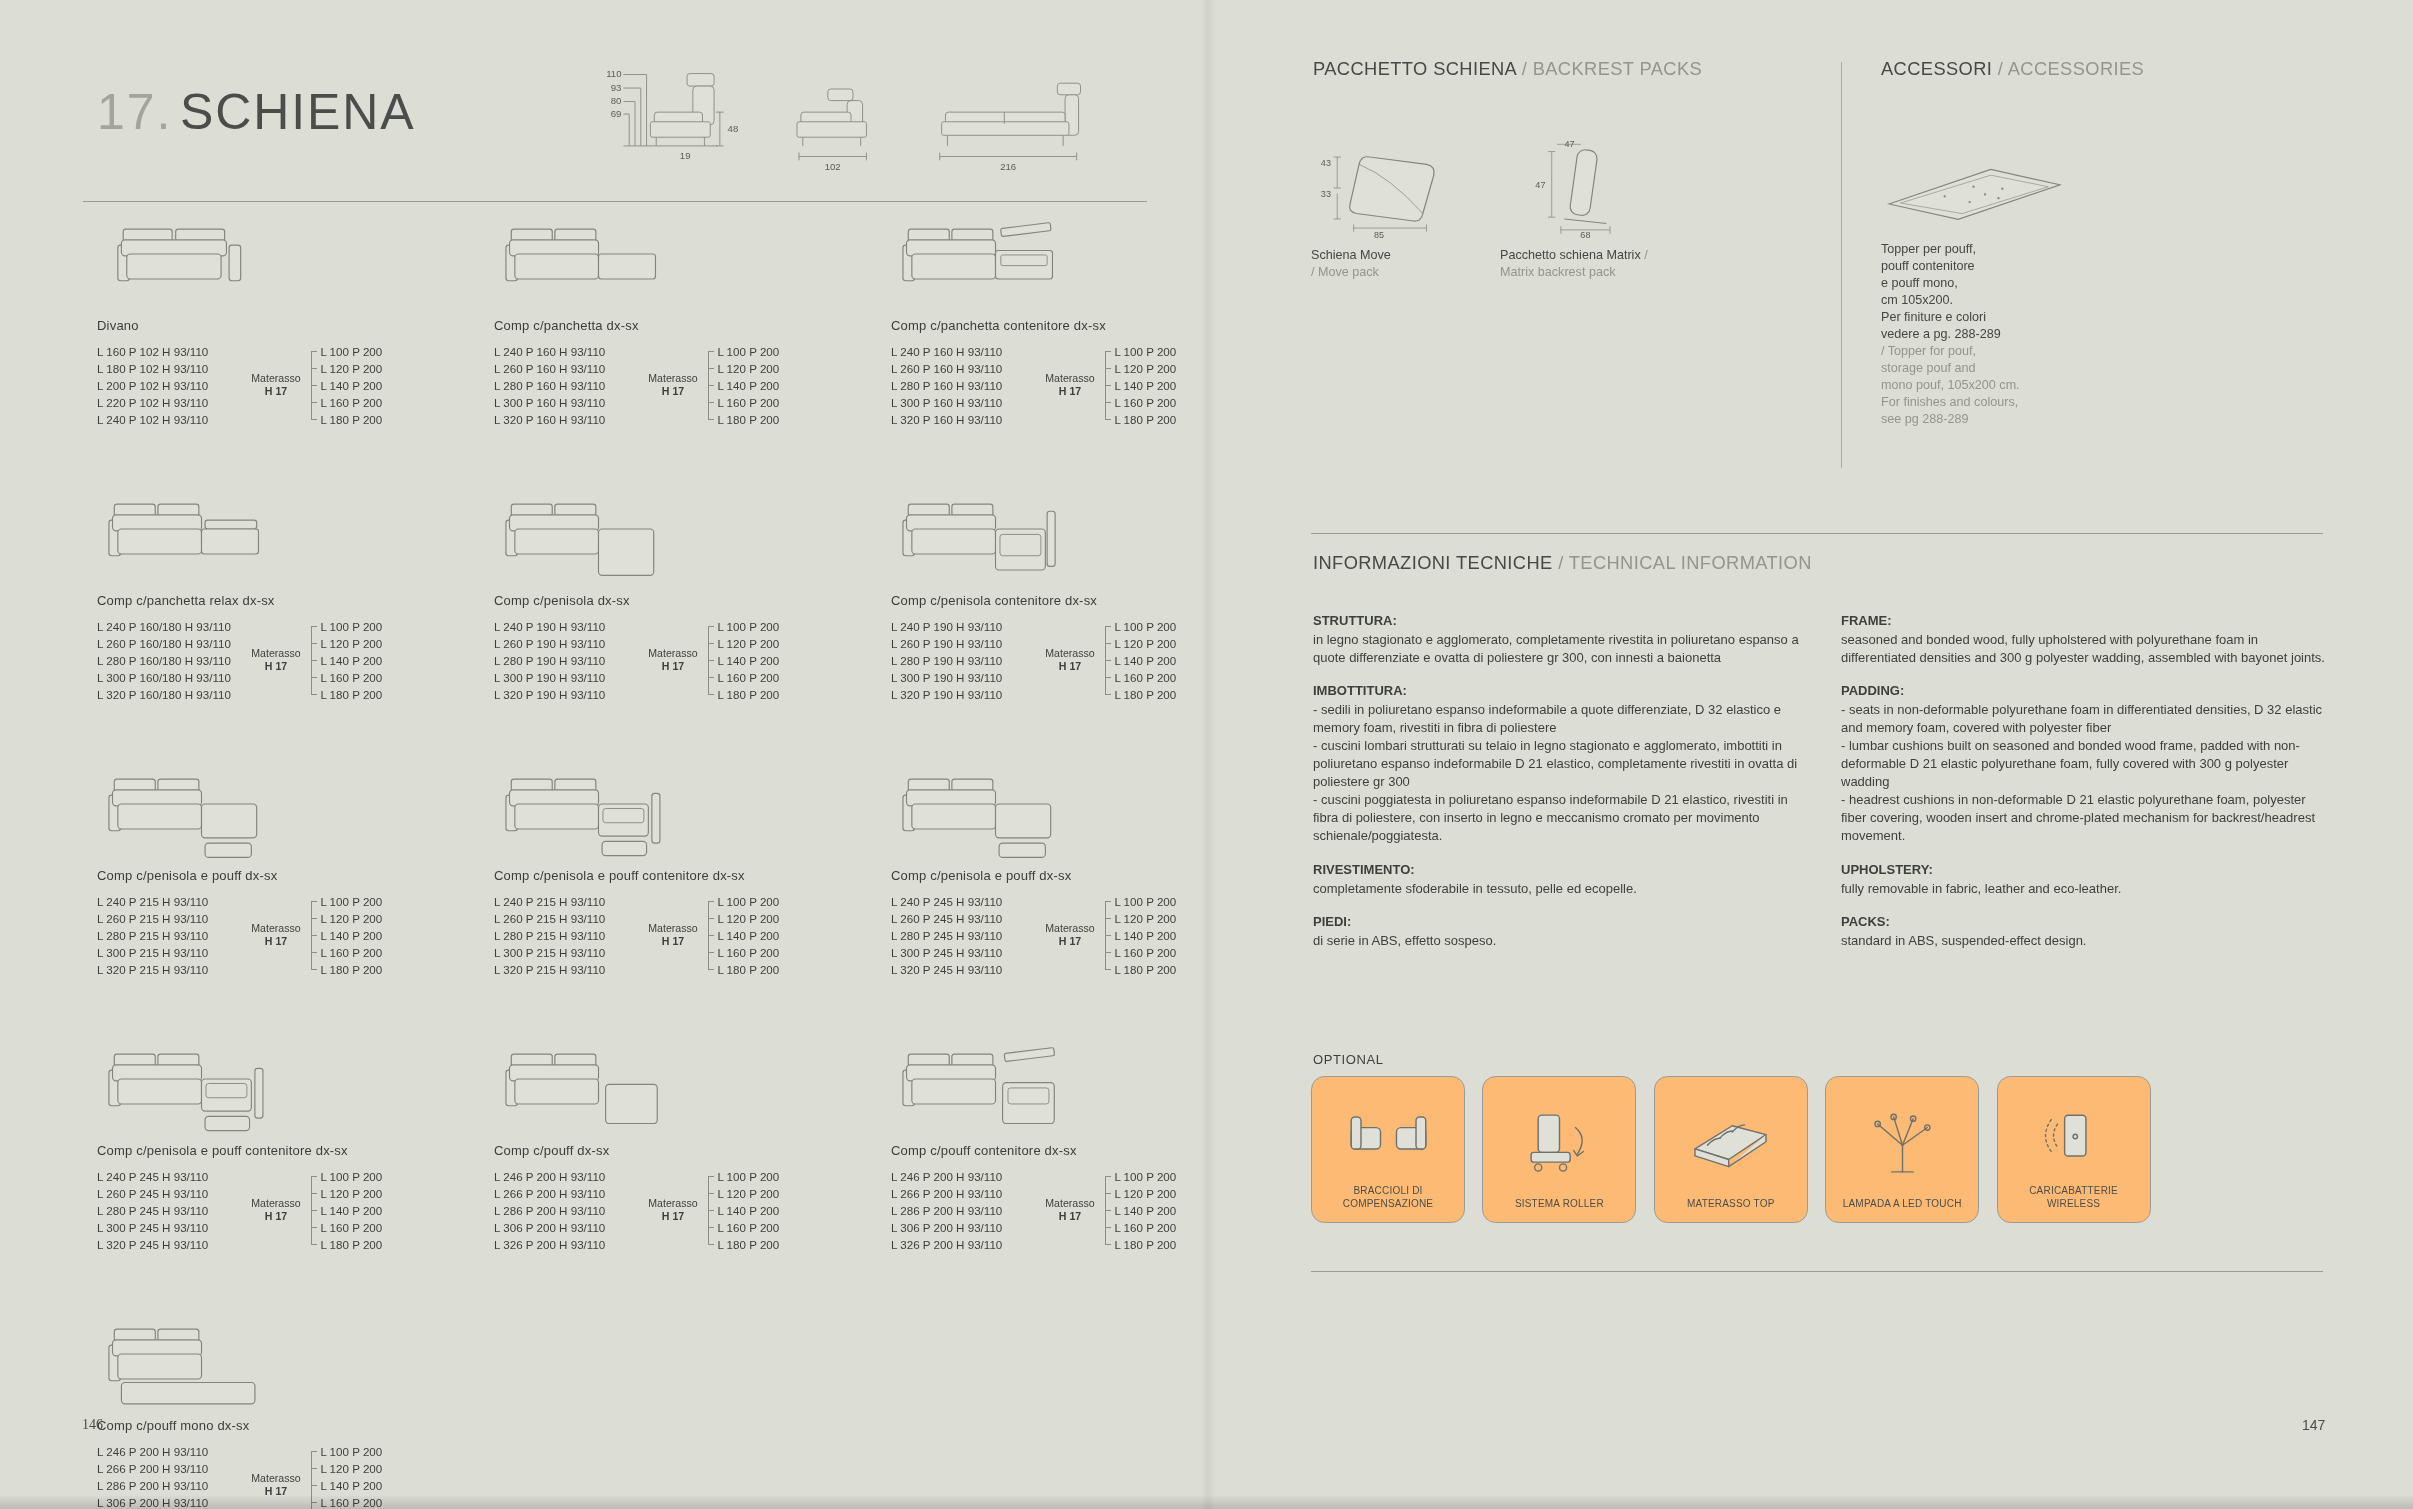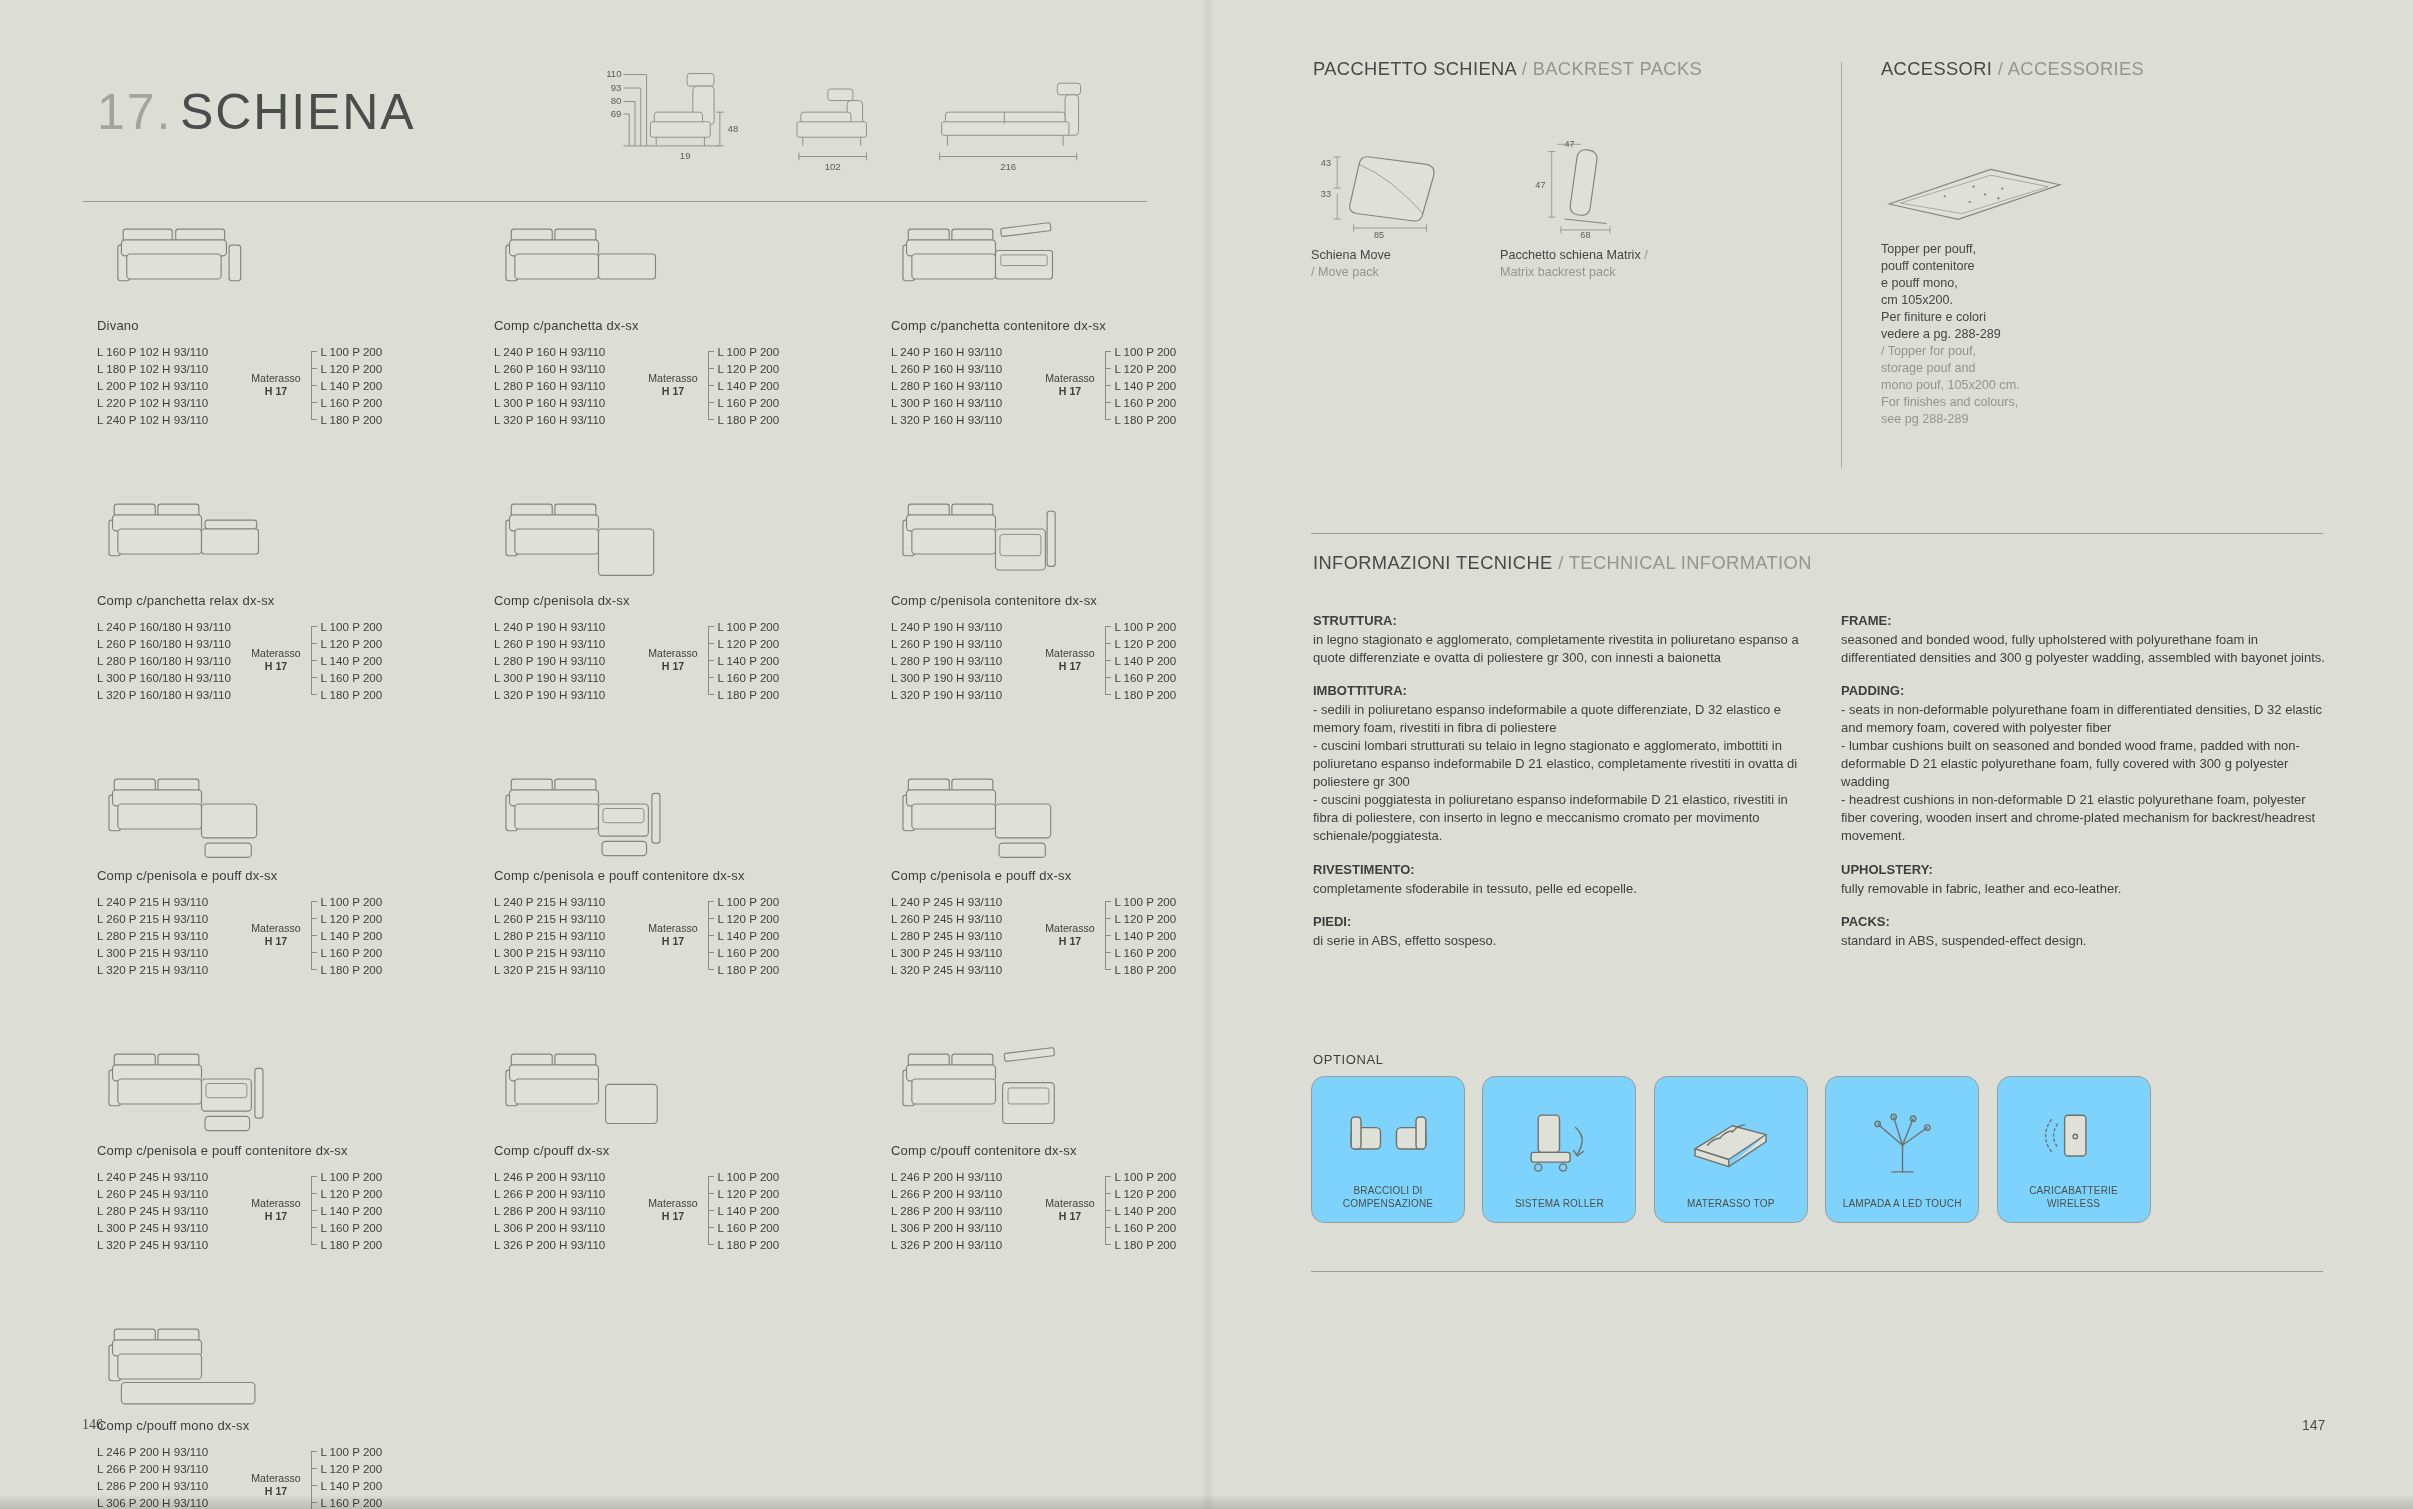--- a/index.html
+++ b/index.html
@@ -77,21 +77,21 @@
   .tech-it { left:1313px; }
   .tech-en { left:1841px; }
   .tech-sec { margin-bottom:15.4px; }
   .tech-heading { font-weight:bold; color:#3d3f3c; margin-bottom:1px; }
   .tech-body { white-space:pre-line; color:#45474
 4; }
 
   .optional-label { position:absolute; left:1313px; top:1052px; font-size:13px; letter-spacing:0.6px; color:#44464
 1; }
   .optional-cards { position:absolute; left:1311px; top:1076px; display:flex; gap:17.4px; }
-  .opt-card { width:154px; height:147px; border:1px solid #999b94; border-radius:13.5px; background:#7dd3fc;
+  .opt-card { width:154px; height:147px; border:1px solid #999b94; border-radius:13.5px; background:#fdba74;
               display:flex; flex-direction:column; align-items:center; padding:11.6px 7.7px 11.6px; }
   .opt-icon { flex:1; display:flex; align-items:center; justify-content:center; }
   .opt-label { font-size:10px; text-align:center; line-height:13px; color:#4c4e4a; letter-spacing:0.2px; }
 </style>
 </head>
 <body>
 
 <div class="seam"></div>
 
 <div class="title">

